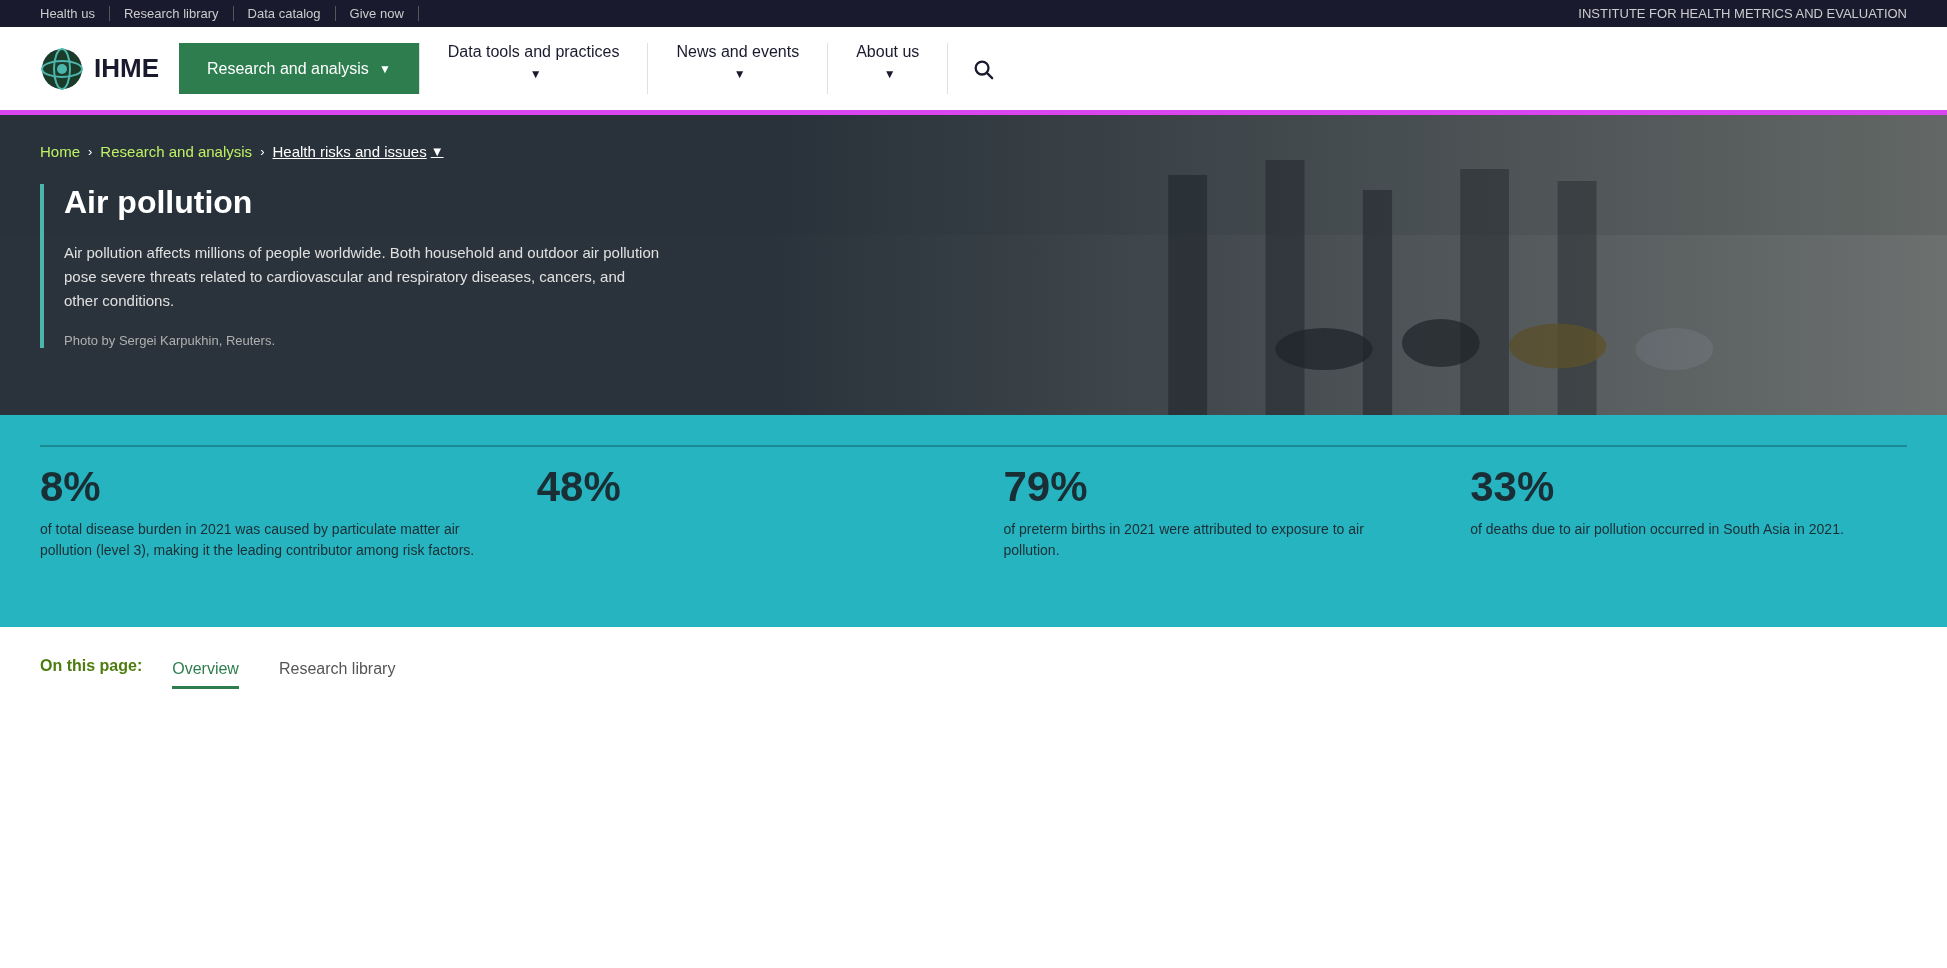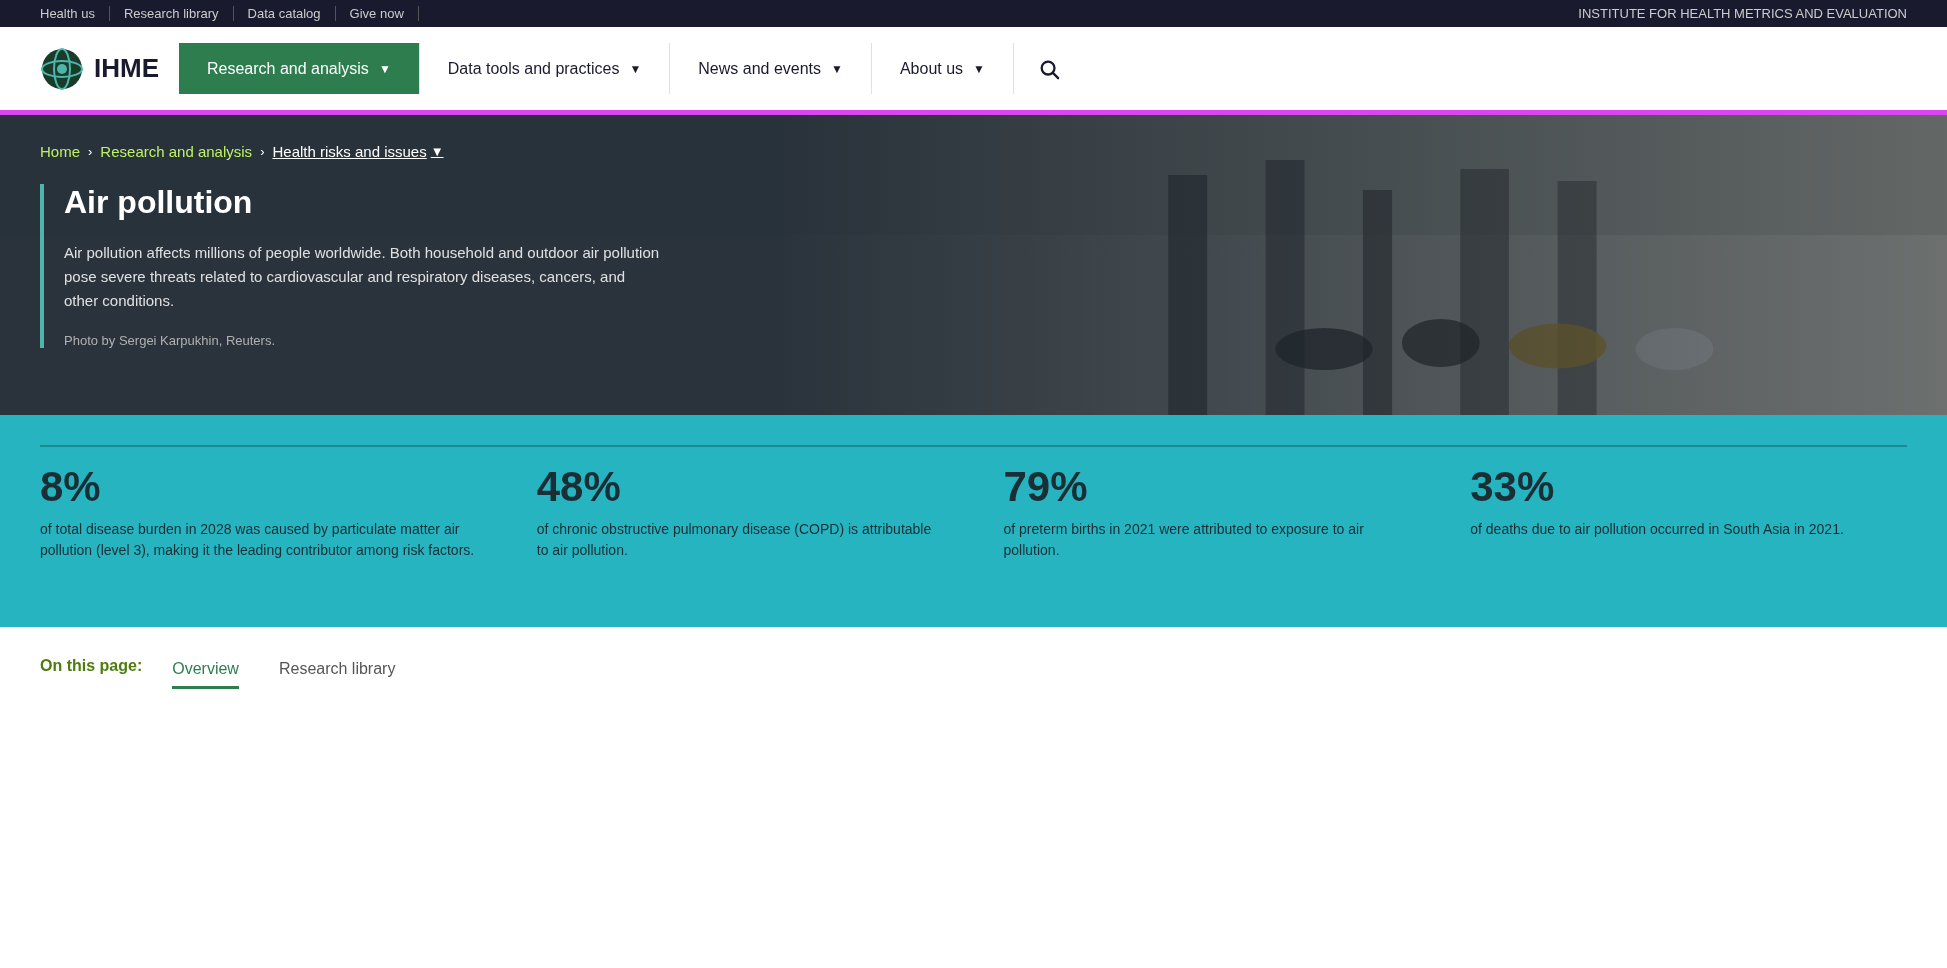--- a/index.html
+++ b/index.html
@@ -62,21 +62,21 @@
       cursor: pointer;
       gap: 6px;
       border-right: 1px solid #e0e0e0;
       height: 100%;
       white-space: nowrap;
     }
     .nav-item.active {
       background: #2e7d4f;
       color: #fff;
     }
-    .nav-item:not(.active) { color: #1a1a2e; }
+    .nav-item:not(.active) { color: #1a1a2e; flex-direction: column; }
     .nav-chevron {
       font-size: 12px;
       margin-left: 4px;
     }
     .nav-search {
       display: flex;
       align-items: center;
       padding: 0 24px;
       cursor: pointer;
       font-size: 18px;
@@ -300,25 +300,24 @@
       <p class="hero-desc">Air pollution affects millions of people worldwide. Both household and outdoor air pollution pose severe threats related to cardiovascular and respiratory diseases, cancers, and other conditions.</p>
       <p class="hero-photo-credit">Photo by Sergei Karpukhin, Reuters.</p>
     </div>
   </div>
 </section>
 
 <section class="stats-section">
   <div class="stats-grid">
     <div class="stat-item">
       <div class="stat-number">8%</div>
-      <div class="stat-desc">of total disease burden in 2028 was caused by particulate matter air pollution (level 3), making it the leading contributor among risk factors.</div>
+      <div class="stat-desc">of total disease burden in 2021 was caused by particulate matter air pollution (level 3), making it the leading contributor among risk factors.</div>
     </div>
     <div class="stat-item">
       <div class="stat-number">48%</div>
-      <div class="stat-desc">of chronic obstructive pulmonary disease (COPD) is attributable to air pollution.</div>
     </div>
     <div class="stat-item">
       <div class="stat-number">79%</div>
       <div class="stat-desc">of preterm births in 2021 were attributed to exposure to air pollution.</div>
     </div>
     <div class="stat-item">
       <div class="stat-number">33%</div>
       <div class="stat-desc">of deaths due to air pollution occurred in South Asia in 2021.</div>
     </div>
   </div>

